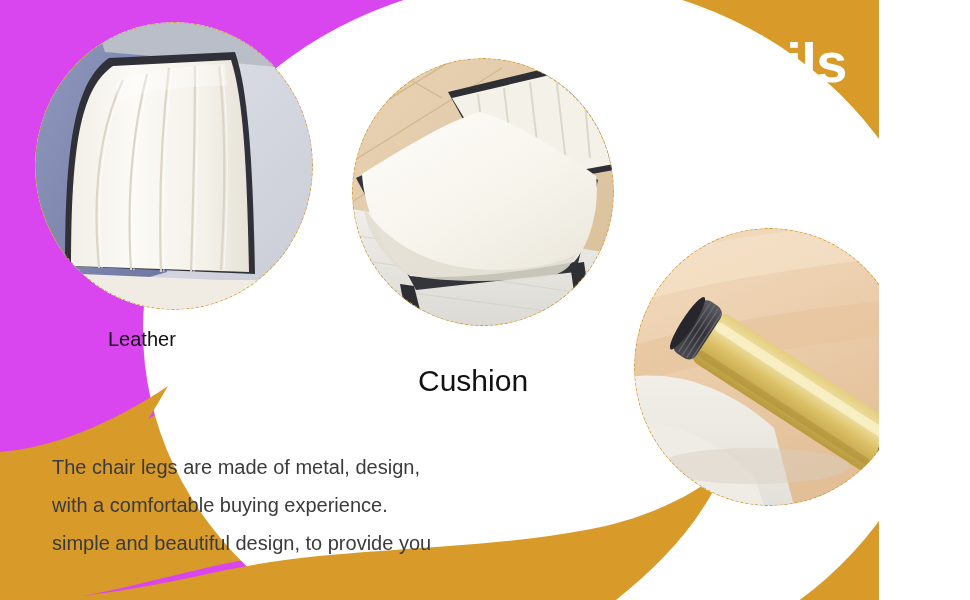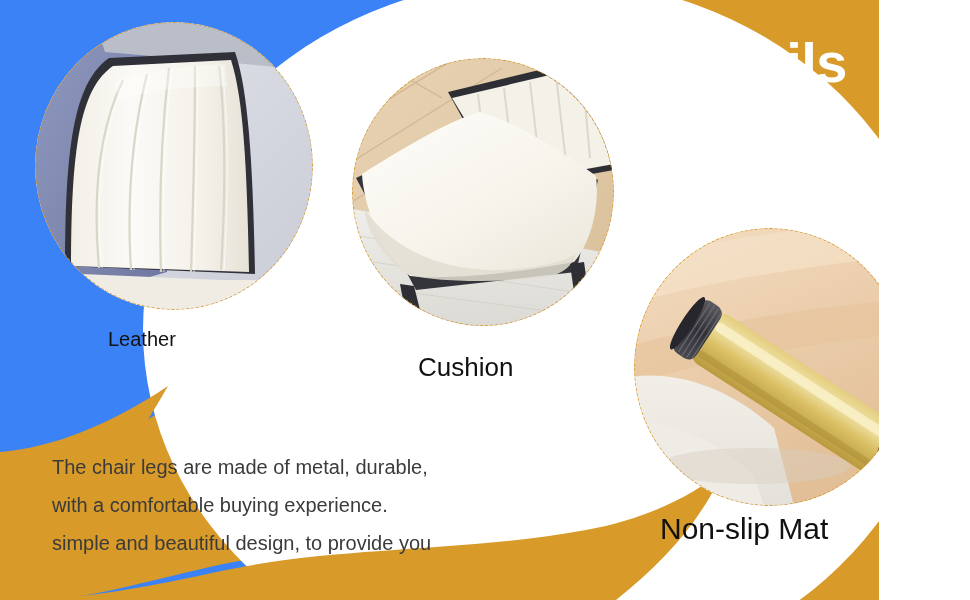--- a/index.html
+++ b/index.html
@@ -9,21 +9,21 @@
     background: #ffffff;
   }
   body {
     font-family: "Liberation Sans", sans-serif;
   }
 
   #canvas {
     position: relative;
     width: 879px;
     height: 600px;
-    background: #3b82f6;
+    background: #d946ef;
     overflow: hidden;
   }
 
   
   #bg-shapes {
     position: absolute;
     left: 0; top: 0;
     width: 970px;
     height: 600px;
     z-index: 0;
@@ -71,21 +71,21 @@
   
   .part-label {
     position: absolute;
     color: #111111;
     font-family: "Liberation Sans", sans-serif;
     font-weight: 400;
     white-space: nowrap;
     z-index: 20;
   }
   #label-leather { left: 108px; top: 328px; font-size: 20px; }
-  #label-cushion { left: 418px; top: 352px; font-size: 26px; }
+  #label-cushion { left: 418px; top: 364px; font-size: 30px; }
   #label-mat     { left: 660px; top: 512px; font-size: 30px; }
 
   
   #heading-details {
     position: absolute;
     right: 32px;
     top: 30px;
     color: #ffffff;
     font-size: 56px;
     font-weight: bold;
@@ -316,21 +316,20 @@
     </div>
     <div class="photo-ring"></div>
   </div>
 
   <div id="heading-details">Details</div>
 
   <div class="part-label" id="label-leather">Leather</div>
 
   <div class="part-label" id="label-cushion">Cushion</div>
 
-  <div class="part-label" id="label-mat">Non-slip Mat</div>
 
   <div id="description">
-    <div class="desc-line">The chair legs are made of metal, durable,</div>
+    <div class="desc-line">The chair legs are made of metal, design,</div>
     <div class="desc-line">with a comfortable buying experience.</div>
     <div class="desc-line">simple and beautiful design, to provide you</div>
   </div>
 
 </div>
 
 </body></html>

